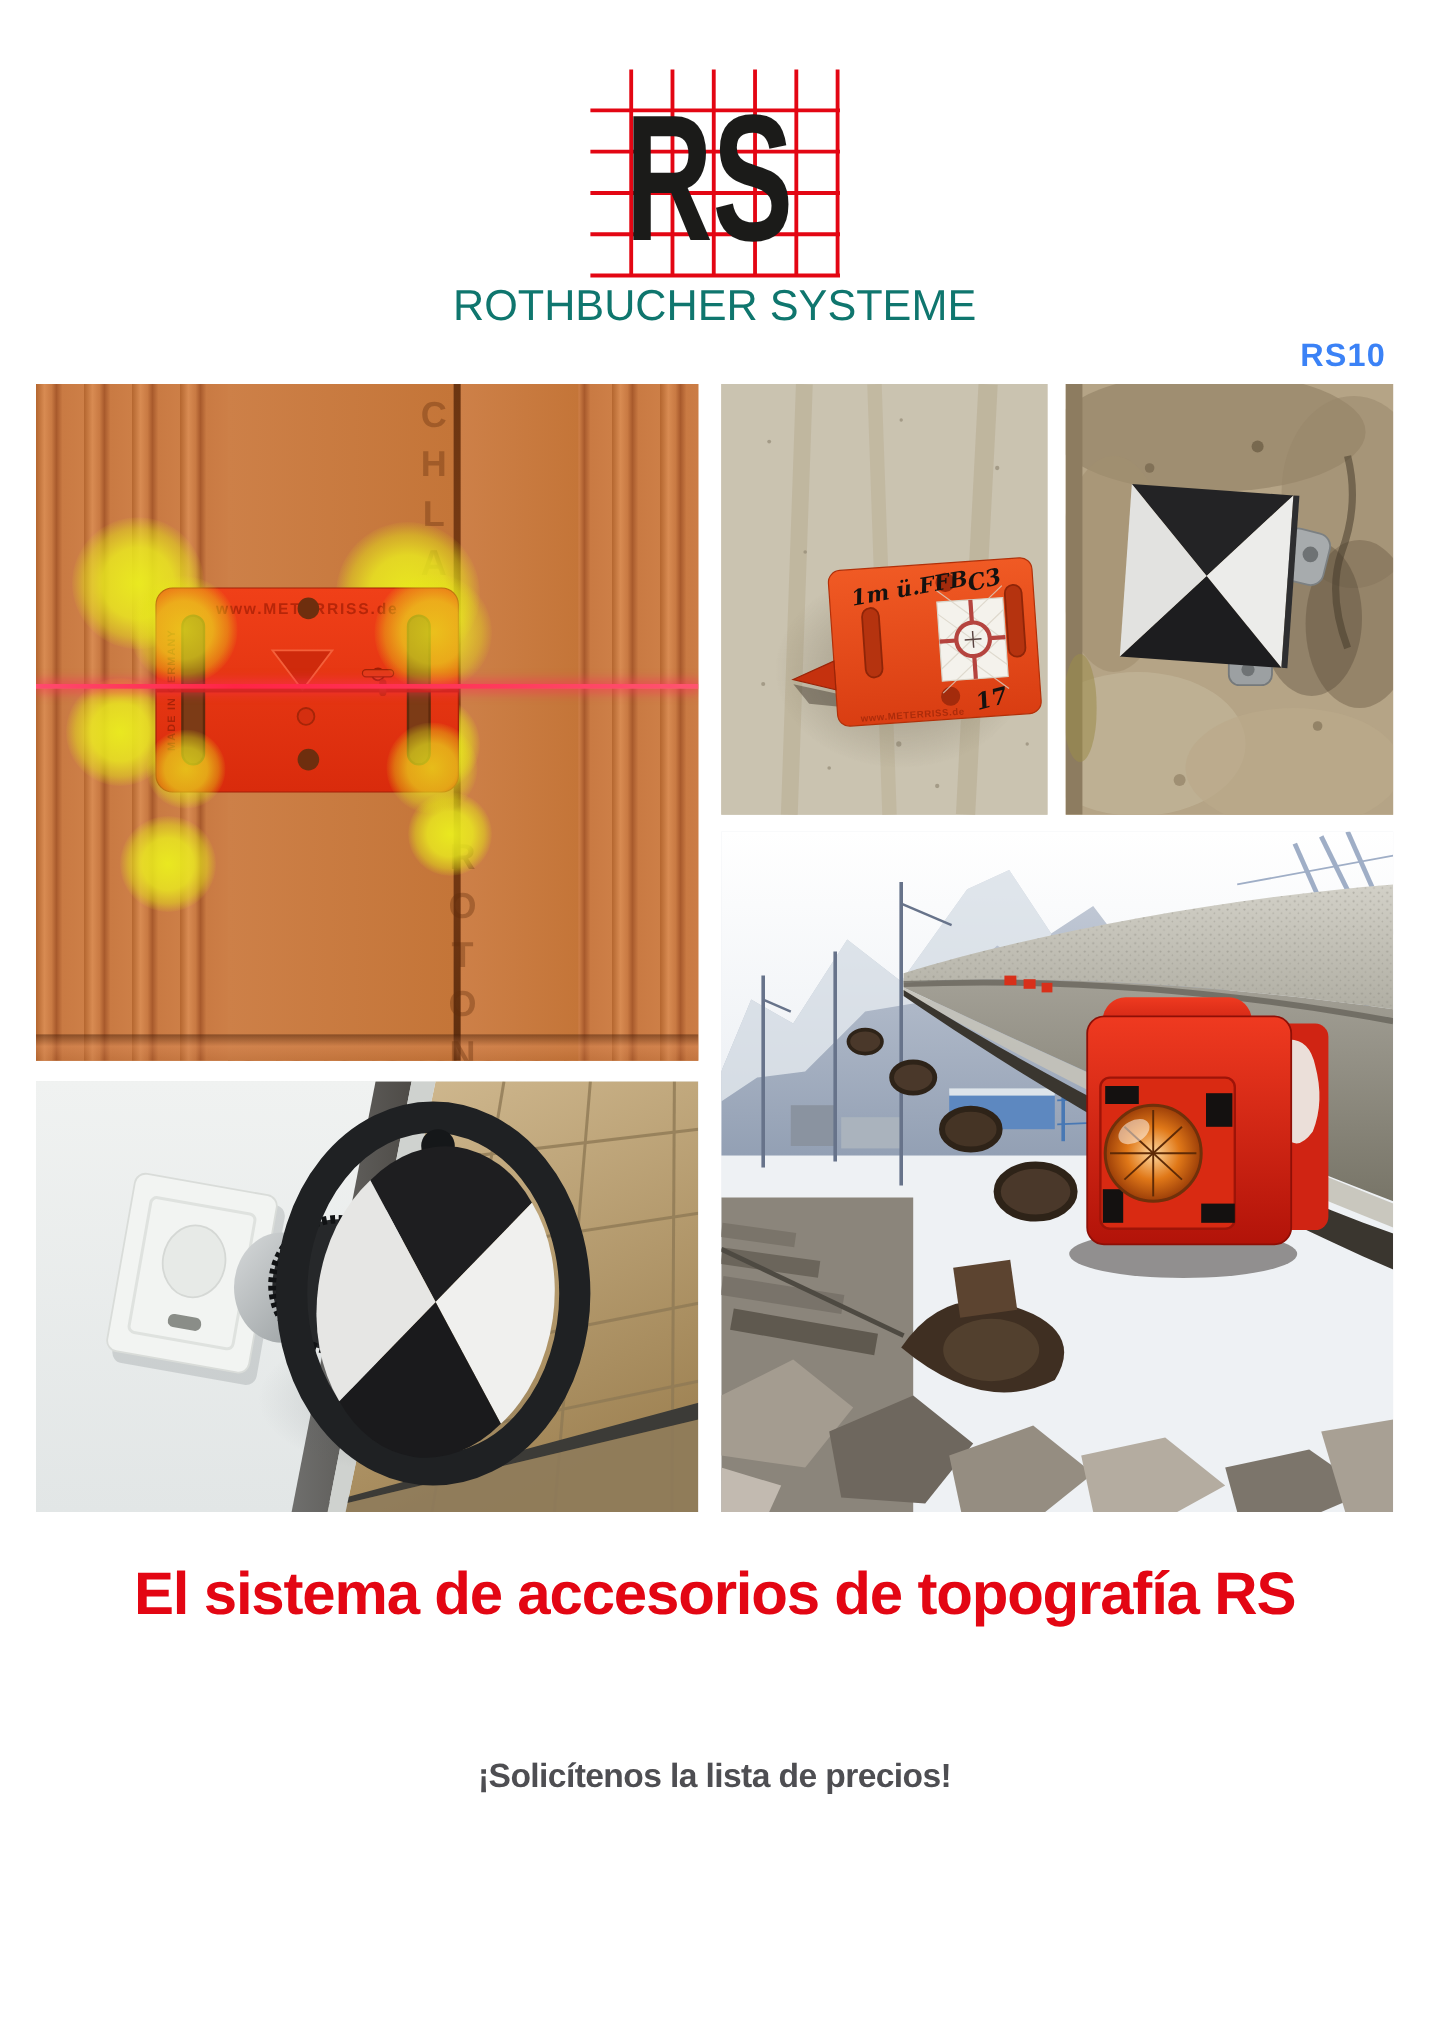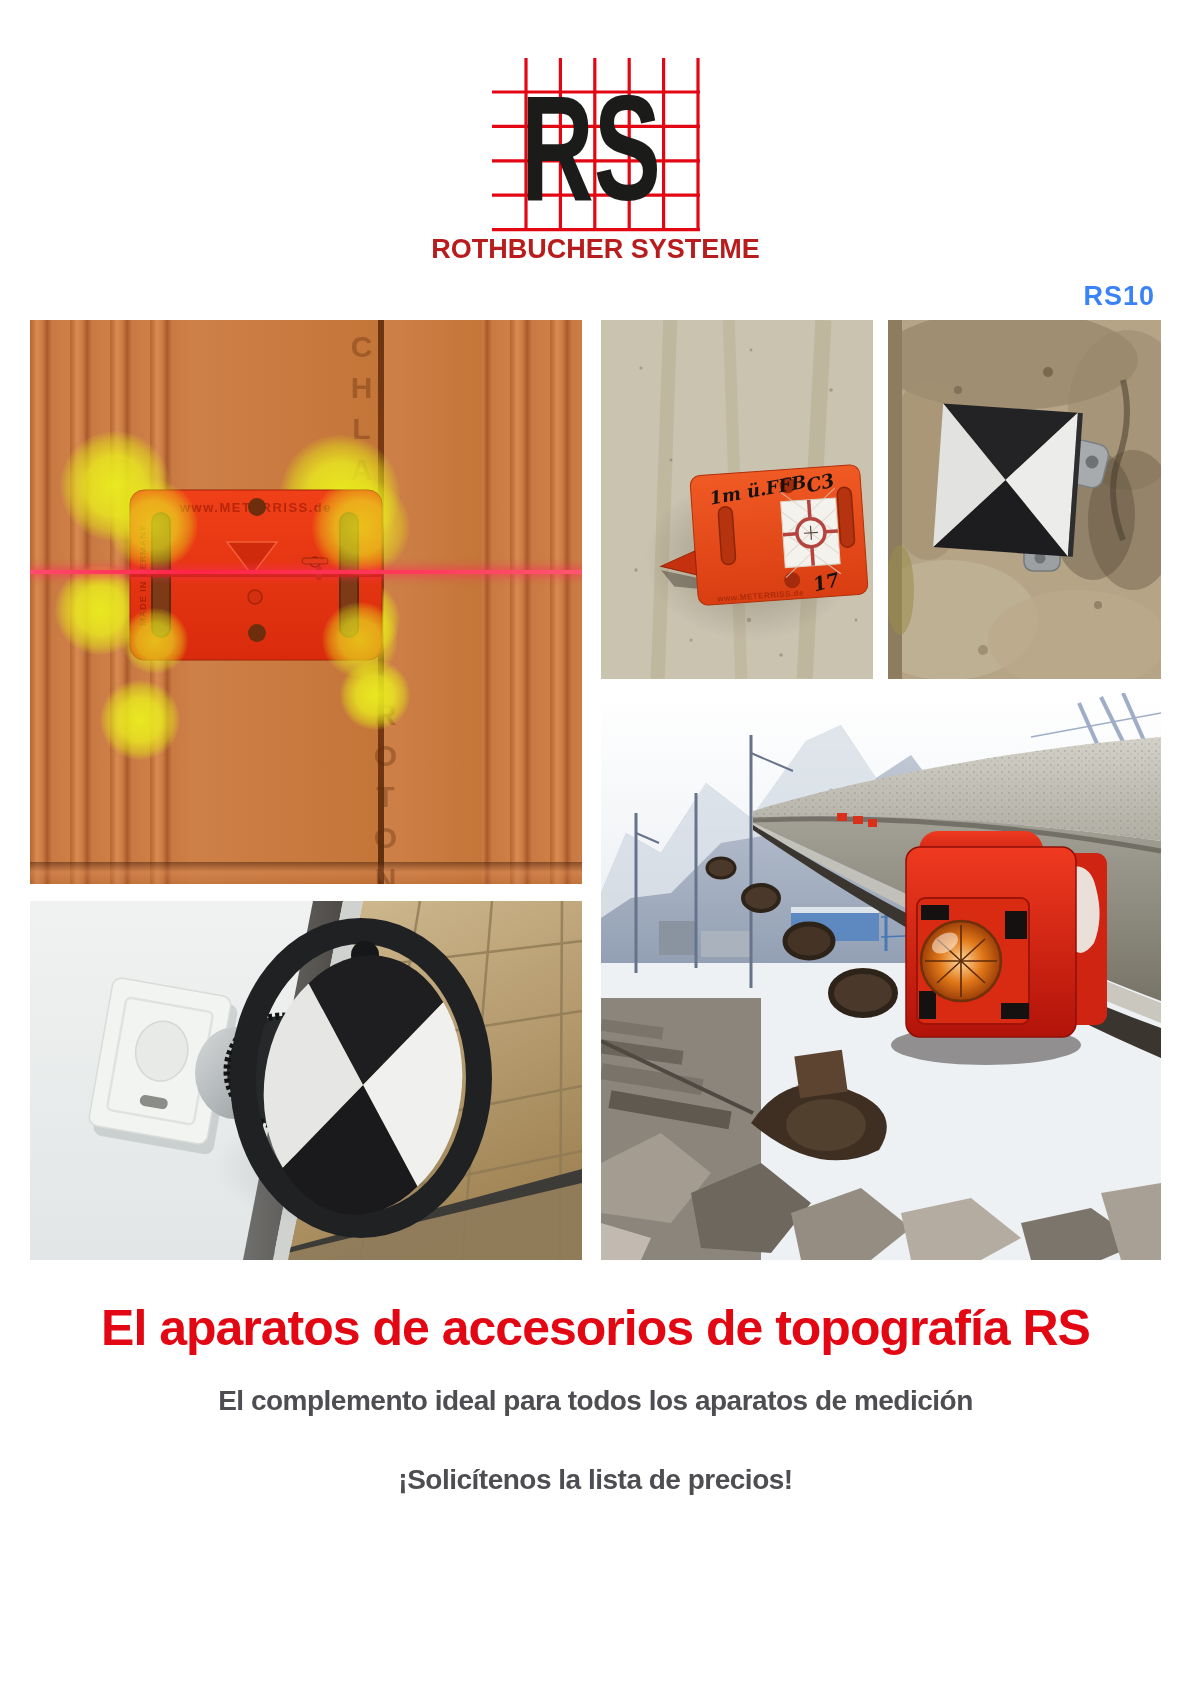--- a/index.html
+++ b/index.html
@@ -5,21 +5,21 @@
   html,body{margin:0;padding:0;}
   body{
     width:1191px;height:1684px;position:relative;overflow:hidden;
     background:#ffffff;
     font-family:"Liberation Sans", sans-serif;
   }
   
   .logo-svg{position:absolute;left:484px;top:57px;width:220px;height:180px;}
   .company-name{
     position:absolute;left:0;right:0;top:234px;text-align:center;
-    font-size:27px;font-weight:bold;letter-spacing:0px;color:#b91c1c;
+    font-size:36px;font-weight:normal;letter-spacing:0px;color:#0f766e;
   }
   .product-code{
     position:absolute;right:36px;top:281px;
     font-size:27px;font-weight:bold;letter-spacing:1px;color:#3b82f6;
   }
   
   .photo{position:absolute;overflow:hidden;}
   .photo-brick{left:30px;top:320px;width:552px;height:564px;background:#c97a43;}
   .photo-wall{left:30px;top:901px;width:552px;height:359px;background:#ebeeed;}
   .photo-concrete{left:601px;top:320px;width:272px;height:359px;background:#cac3b0;}
@@ -419,17 +419,16 @@
         <line x1="324" y1="268" x2="396" y2="268"></line>
         <line x1="360" y1="232" x2="360" y2="304"></line>
         <line x1="336" y1="246" x2="384" y2="290"></line>
         <line x1="384" y1="246" x2="336" y2="290"></line>
       </g>
       <ellipse cx="344" cy="250" rx="14" ry="9" fill="#ffffff" opacity="0.5" transform="rotate(-30 344 250)"></ellipse>
     </g>
   </svg>
 </figure>
 
-<h1 class="headline" style="margin:0;font-weight:bold">El aparatos de accesorios de topografía RS</h1>
+<h1 class="headline" style="margin:0;font-weight:bold">El sistema de accesorios de topografía RS</h1>
 <div class="taglines">
-  <div>El complemento ideal para todos los aparatos de medición</div>
 </div>
 <div class="cta">¡Solicítenos la lista de precios!</div>
 
 </body></html>

